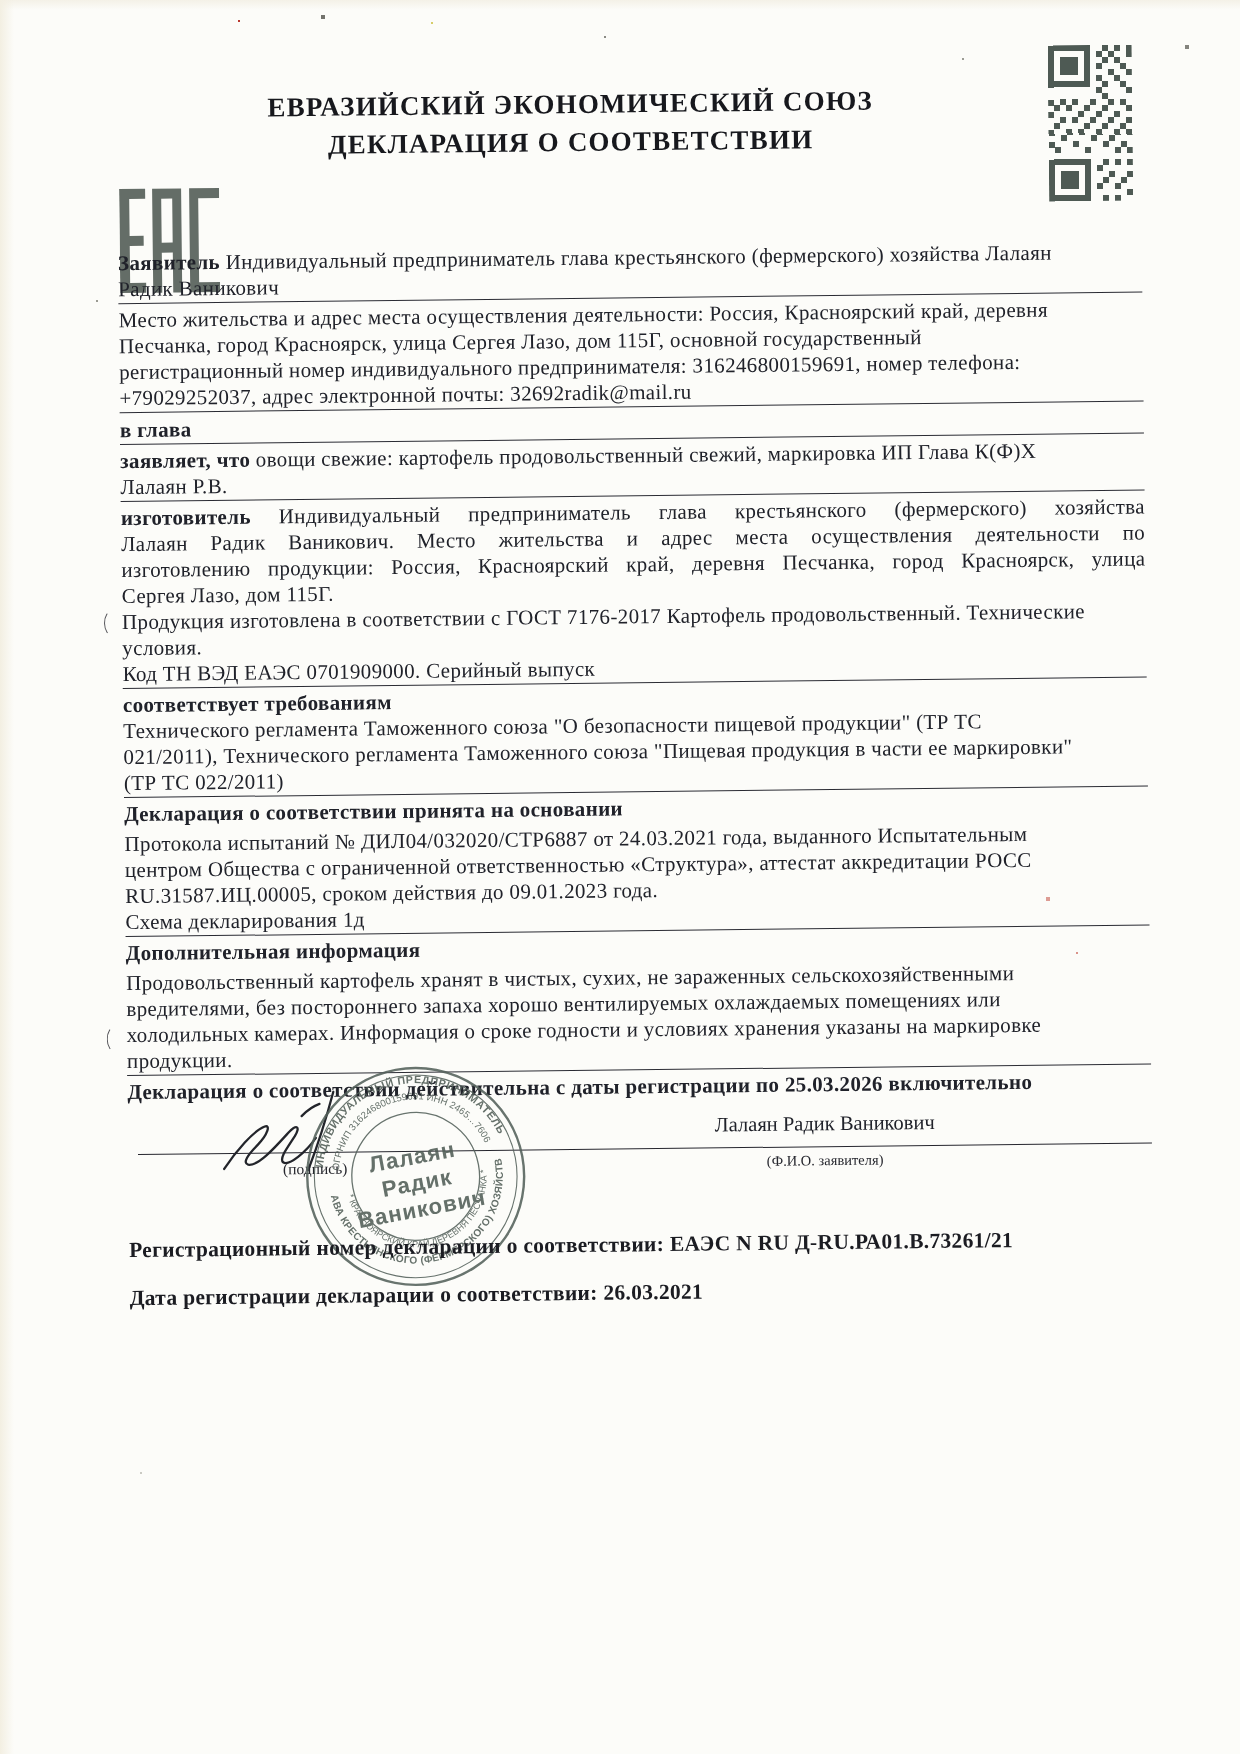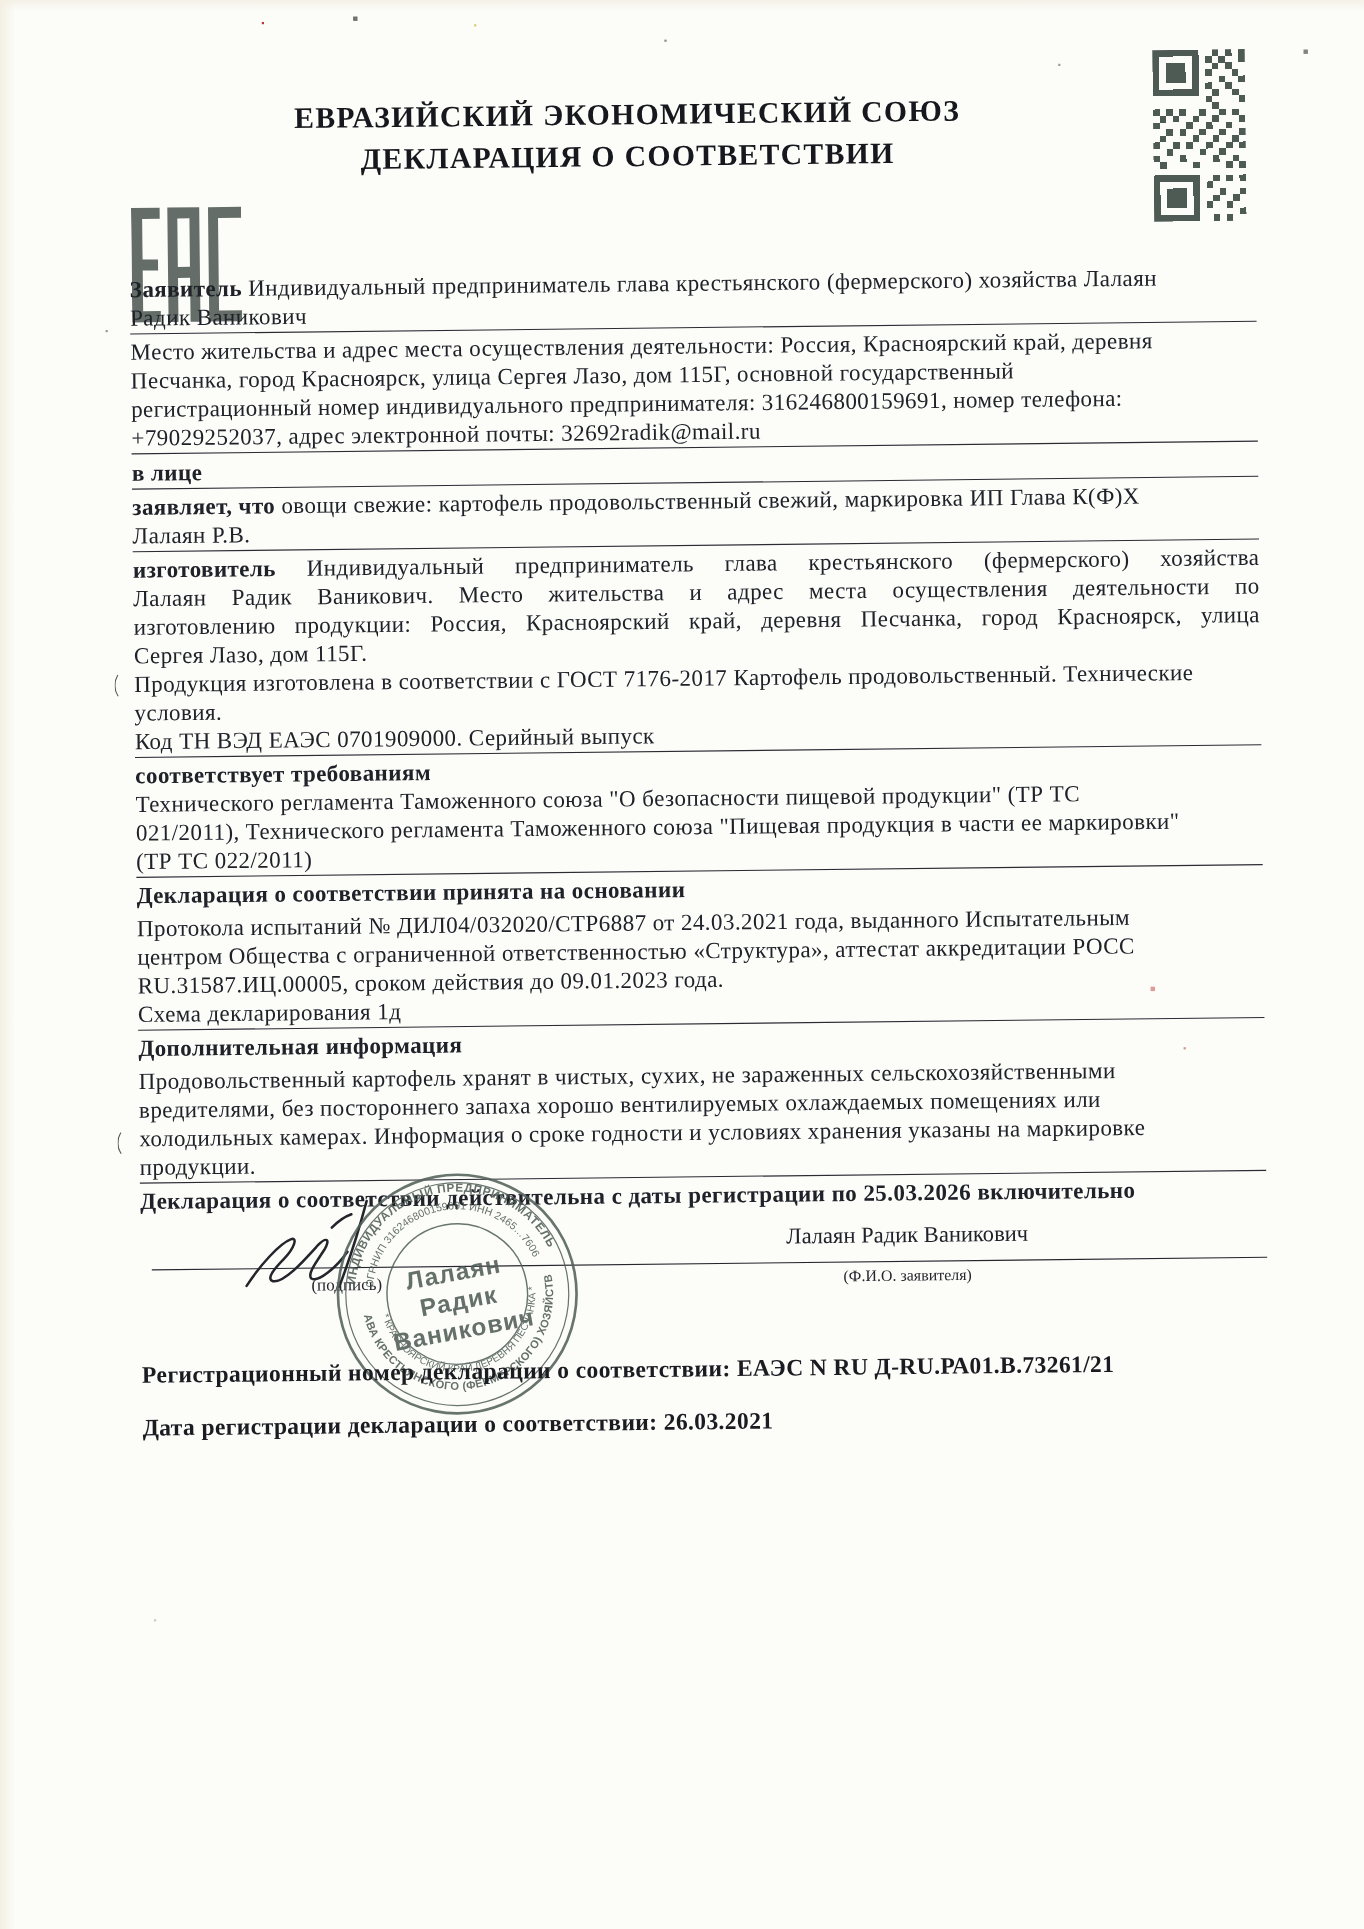--- a/index.html
+++ b/index.html
@@ -76,21 +76,21 @@
     </g>
   </svg>
 
   <div class="bodytxt">
     <div class="ln"><b>Заявитель</b> <span>Индивидуальный предприниматель глава крестьянского (фермерского) хозяйства Лалаян</span></div>
     <div class="ln rule">Радик Ваникович</div>
     <div class="ln">Место жительства и адрес места осуществления деятельности: Россия, Красноярский край, деревня</div>
     <div class="ln">Песчанка, город Красноярск, улица Сергея Лазо, дом 115Г, основной государственный</div>
     <div class="ln">регистрационный номер индивидуального предпринимателя: 316246800159691, номер телефона:</div>
     <div class="ln rule">+79029252037, адрес электронной почты: 32692radik@mail.ru</div>
-    <div class="ln rule mt"><b>в лице</b></div>
+    <div class="ln rule mt"><b>в глава</b></div>
     <div class="ln"><b>заявляет, что</b> <span>овощи свежие: картофель продовольственный свежий, маркировка ИП Глава К(Ф)Х</span></div>
     <div class="ln rule">Лалаян Р.В.</div>
     <div class="ln just"><b>изготовитель</b> <span>Индивидуальный предприниматель глава крестьянского (фермерского) хозяйства</span></div>
     <div class="ln just">Лалаян Радик Ваникович. Место жительства и адрес места осуществления деятельности по</div>
     <div class="ln just">изготовлению продукции: Россия, Красноярский край, деревня Песчанка, город Красноярск, улица</div>
     <div class="ln">Сергея Лазо, дом 115Г.</div>
     <div class="ln">Продукция изготовлена в соответствии с ГОСТ 7176-2017 Картофель продовольственный. Технические</div>
     <div class="ln">условия.</div>
     <div class="ln rule">Код ТН ВЭД ЕАЭС 0701909000. Серийный выпуск</div>
     <div class="ln"><b>соответствует требованиям</b></div>

